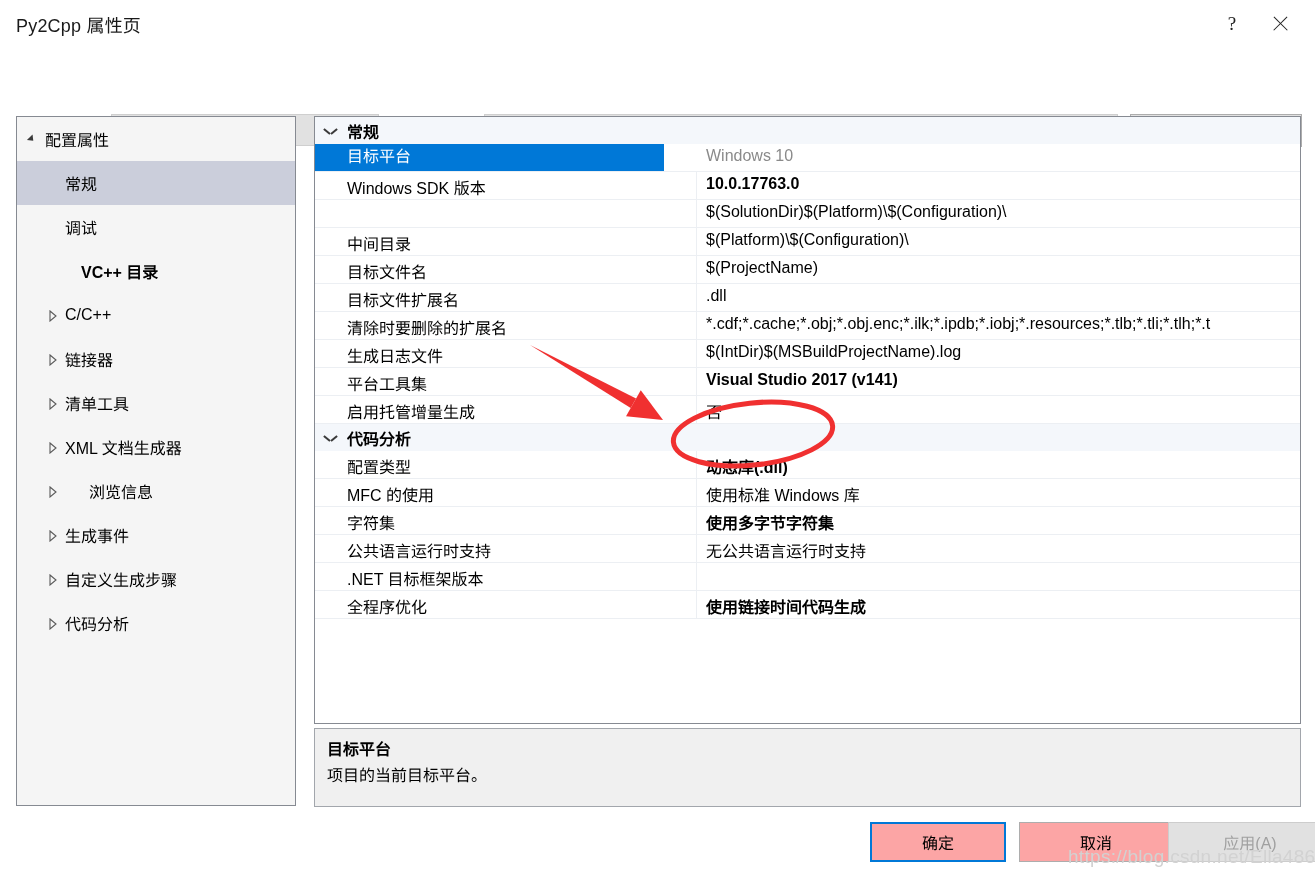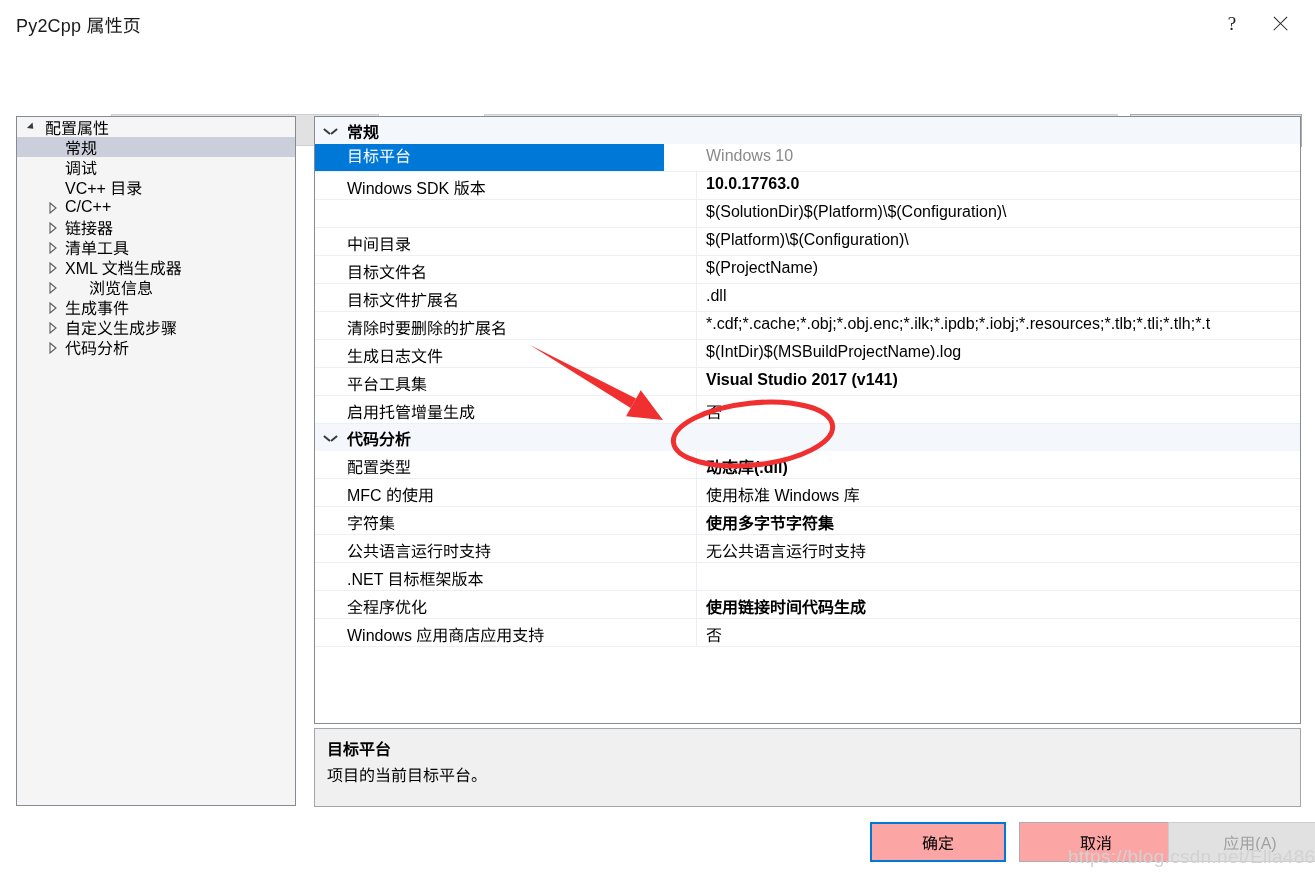--- a/index.html
+++ b/index.html
@@ -139,21 +139,21 @@
     position: absolute;
     left: 16px; top: 116px;
     width: 280px; height: 690px;
     background: #f5f5f5;
     border: 1px solid #868a92;
     box-sizing: border-box;
     overflow: hidden;
   }
   .tree-row {
     position: relative;
-    height: 20px;
+    height: 44px;
     display: flex;
     align-items: center;
     cursor: default;
     white-space: nowrap;
   }
   .tree-row.selected { background: #cbcedb; }
   .tree-label {
     font-size: 16px;
     color: #000;
   }
@@ -378,21 +378,21 @@
         <span class="tw-arrow expanded" style="left: 8px;"></span>
         <span class="tree-label" style="margin-left: 28px;">配置属性</span>
       </div>
       <div class="tree-row selected">
         <span class="tree-label" style="margin-left: 48px;">常规</span>
       </div>
       <div class="tree-row">
         <span class="tree-label" style="margin-left: 48px;">调试</span>
       </div>
       <div class="tree-row">
-        <span class="tree-label" style="margin-left: 48px;">VC++ 目录</span>
+        <span class="tree-label" style="margin-left: 64px; font-weight: bold;">VC++ 目录</span>
       </div>
       <div class="tree-row">
         <span class="tw-arrow collapsed" style="left: 28px;">
           <svg width="10" height="12" viewBox="0 0 10 12">
             <path d="M2 1 L8 6 L2 11 Z" fill="none" stroke="#5a5a5a" stroke-width="1.1"></path>
           </svg>
         </span>
         <span class="tree-label" style="margin-left: 48px;">C/C++</span>
       </div>
       <div class="tree-row">
@@ -535,25 +535,20 @@
       </div>
       <div class="prop-row">
         <div class="prop-name">.NET 目标框架版本</div>
         <div class="prop-divider"></div>
         <div class="prop-value"></div>
       </div>
       <div class="prop-row">
         <div class="prop-name">全程序优化</div>
         <div class="prop-divider"></div>
         <div class="prop-value bold">使用链接时间代码生成</div>
-      </div>
-      <div class="prop-row">
-        <div class="prop-name">Windows 应用商店应用支持</div>
-        <div class="prop-divider"></div>
-        <div class="prop-value">否</div>
       </div>
     </div>
 </div>
 
 <div class="descpanel">
   <div class="desc-title">目标平台</div>
   <div class="desc-body">项目的当前目标平台。</div>
 </div>
 
 <div class="footer-btn btn-ok">确定</div>

